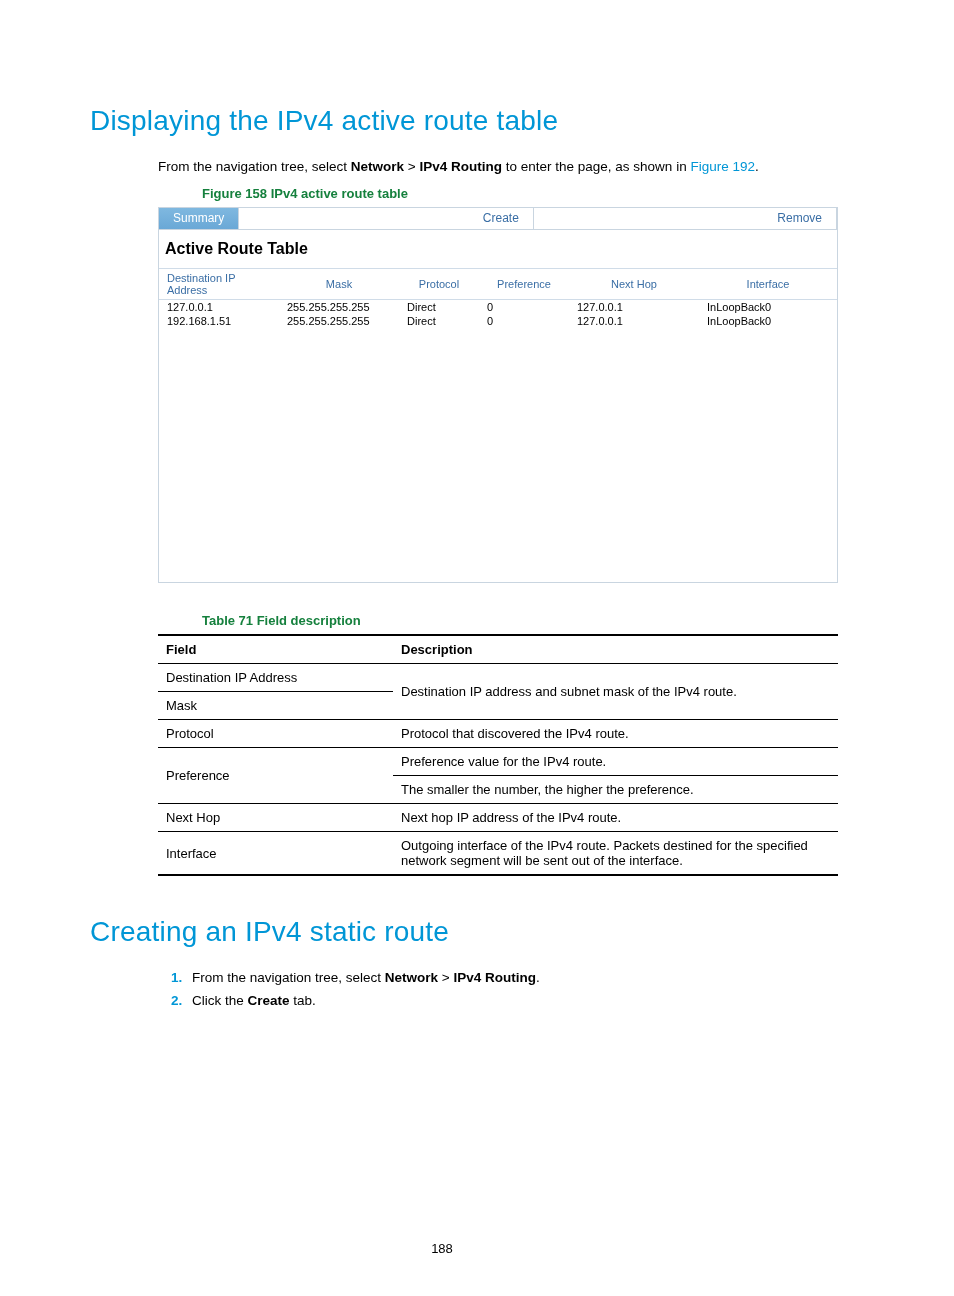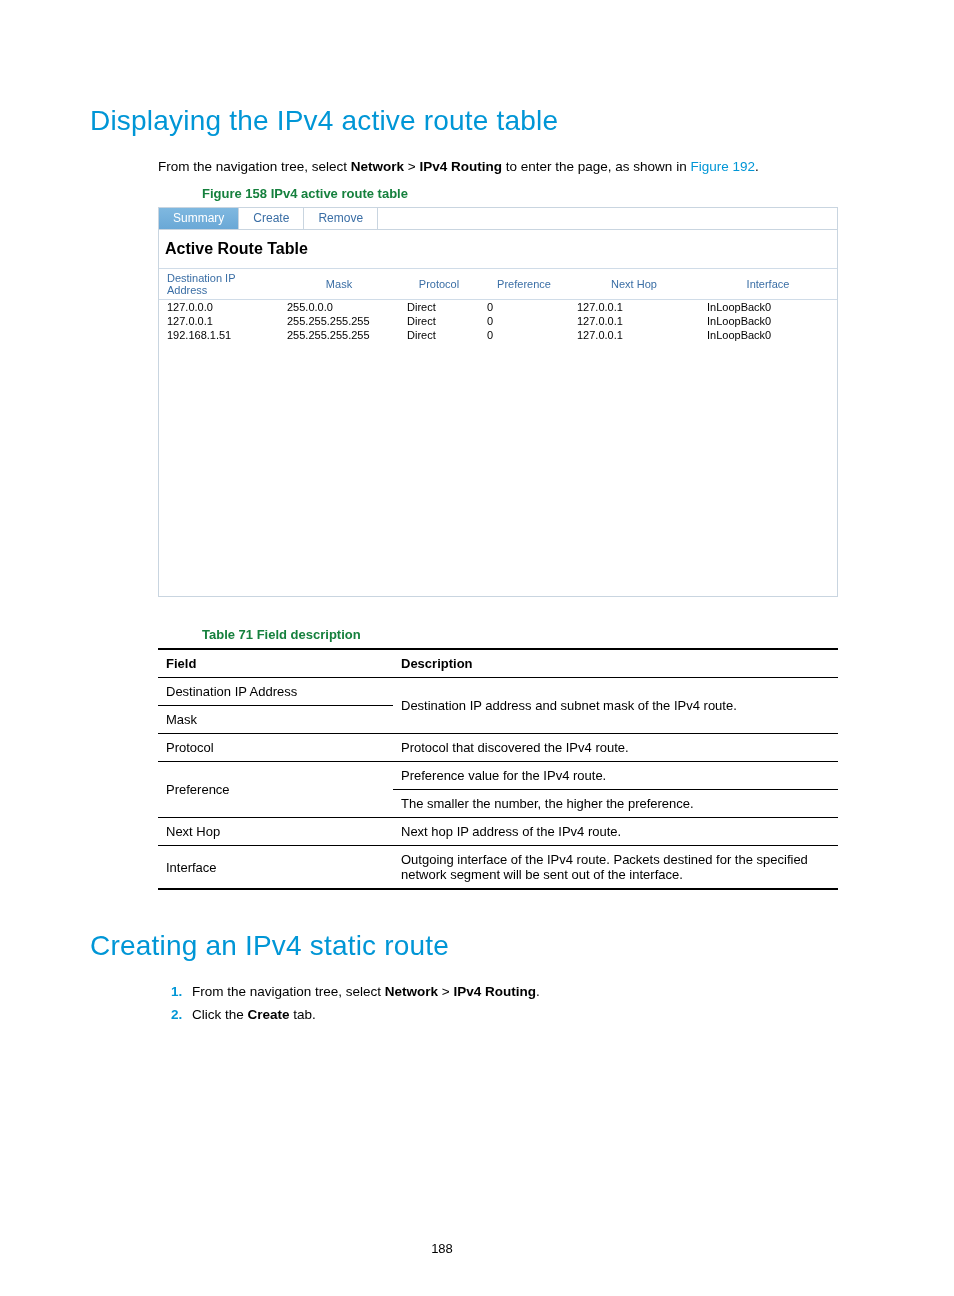--- a/index.html
+++ b/index.html
@@ -46,20 +46,21 @@
     border: 1px solid #c9d5e0;
     background: #fff;
     margin-bottom: 30px;
   }
   .tabs {
     display: flex;
     border-bottom: 1px solid #c9d5e0;
     font-size: 12px;
     height: 22px;
     background: #fff;
+    justify-content: space-between;
   }
   .tab {
     padding: 3px 14px 0 14px;
     border-right: 1px solid #c9d5e0;
     color: #3a6ea5;
     cursor: pointer;
     font-family: Tahoma, Arial, sans-serif;
   }
   .tab.active {
     background: linear-gradient(#7fb8e0, #6aa8d6);
@@ -175,28 +176,20 @@
             <th>Destination IP Address</th>
             <th style="text-align:center">Mask</th>
             <th style="text-align:center">Protocol</th>
             <th style="text-align:center">Preference</th>
             <th style="text-align:center">Next Hop</th>
             <th style="text-align:center">Interface</th>
           </tr>
         </thead>
         <tbody>
           <tr>
-            <td>127.0.0.0</td>
-            <td>255.0.0.0</td>
-            <td>Direct</td>
-            <td>0</td>
-            <td>127.0.0.1</td>
-            <td>InLoopBack0</td>
-          </tr>
-          <tr>
             <td>127.0.0.1</td>
             <td>255.255.255.255</td>
             <td>Direct</td>
             <td>0</td>
             <td>127.0.0.1</td>
             <td>InLoopBack0</td>
           </tr>
           <tr>
             <td>192.168.1.51</td>
             <td>255.255.255.255</td>

